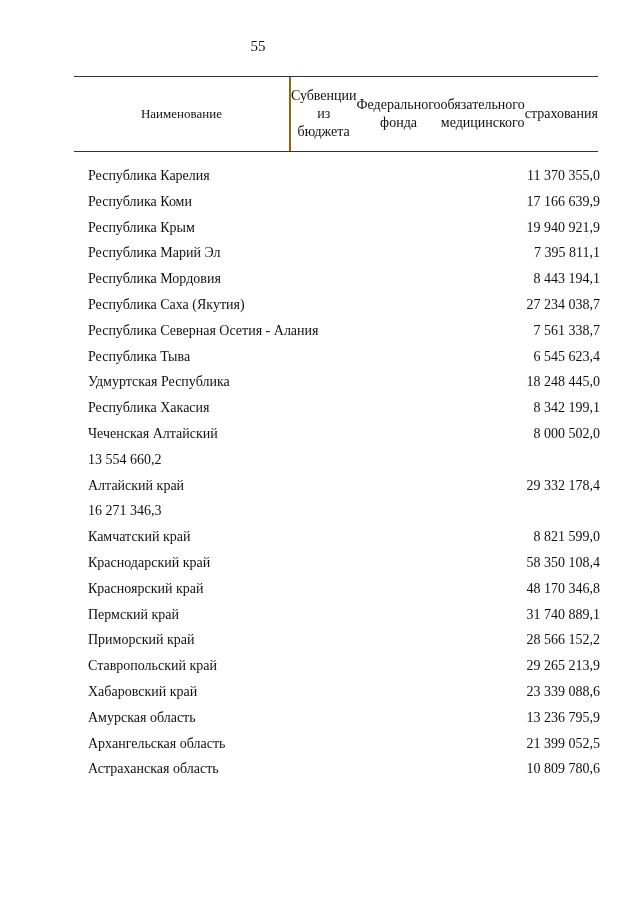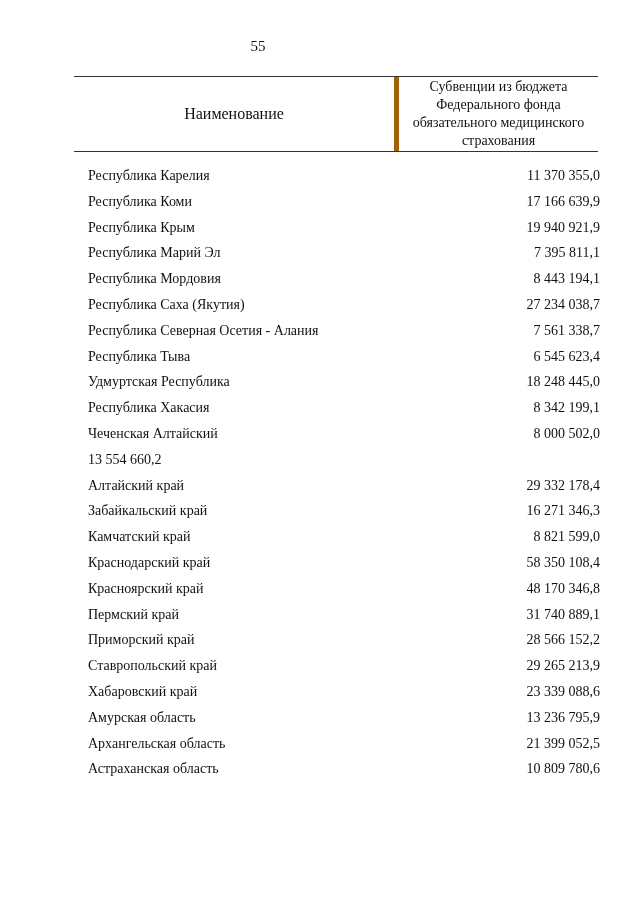--- a/index.html
+++ b/index.html
@@ -28,30 +28,30 @@
       top: 76px;
       left: 74px;
       width: 524px;
       height: 74px;
       border-top: 1px solid #333;
       border-bottom: 1px solid #333;
       display: flex;
     }
     .header-col-name {
       width: 320px;
-      border-right: 5px solid #a16207;
+      border-right: 2px solid #a16207;
       display: flex;
       align-items: center;
       justify-content: center;
-      font-size: 16px;
+      font-size: 13px;
     }
     .header-col-value {
       flex: 1;
       display: flex;
-      flex-direction: column;
+      flex-direction: row;
       align-items: center;
       justify-content: center;
       font-size: 14px;
       line-height: 18px;
       text-align: center;
     }
     .rows {
       position: absolute;
       top: 166px;
       left: 88px;
@@ -129,21 +129,20 @@
       <span class="value">8 000 502,0</span>
     </div>
   <div class="row">
       <span class="value">13 554 660,2</span>
     </div>
   <div class="row">
       <span class="name">Алтайский край</span>
       <span class="value">29 332 178,4</span>
     </div>
   <div class="row">
-      <span class="name">Забайкальский край</span>
       <span class="value">16 271 346,3</span>
     </div>
   <div class="row">
       <span class="name">Камчатский край</span>
       <span class="value">8 821 599,0</span>
     </div>
   <div class="row">
       <span class="name">Краснодарский край</span>
       <span class="value">58 350 108,4</span>
     </div>

